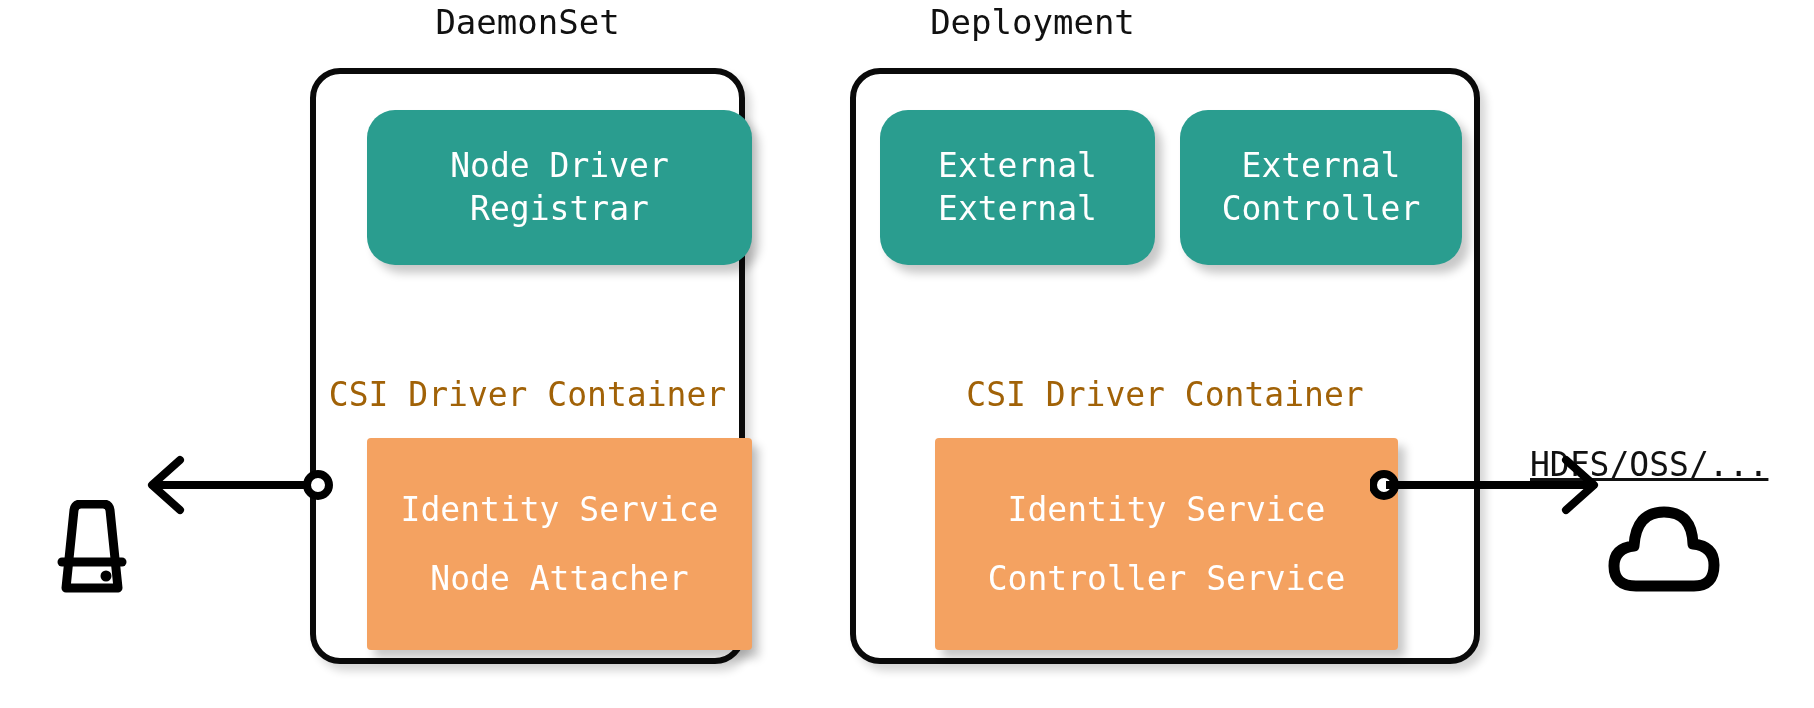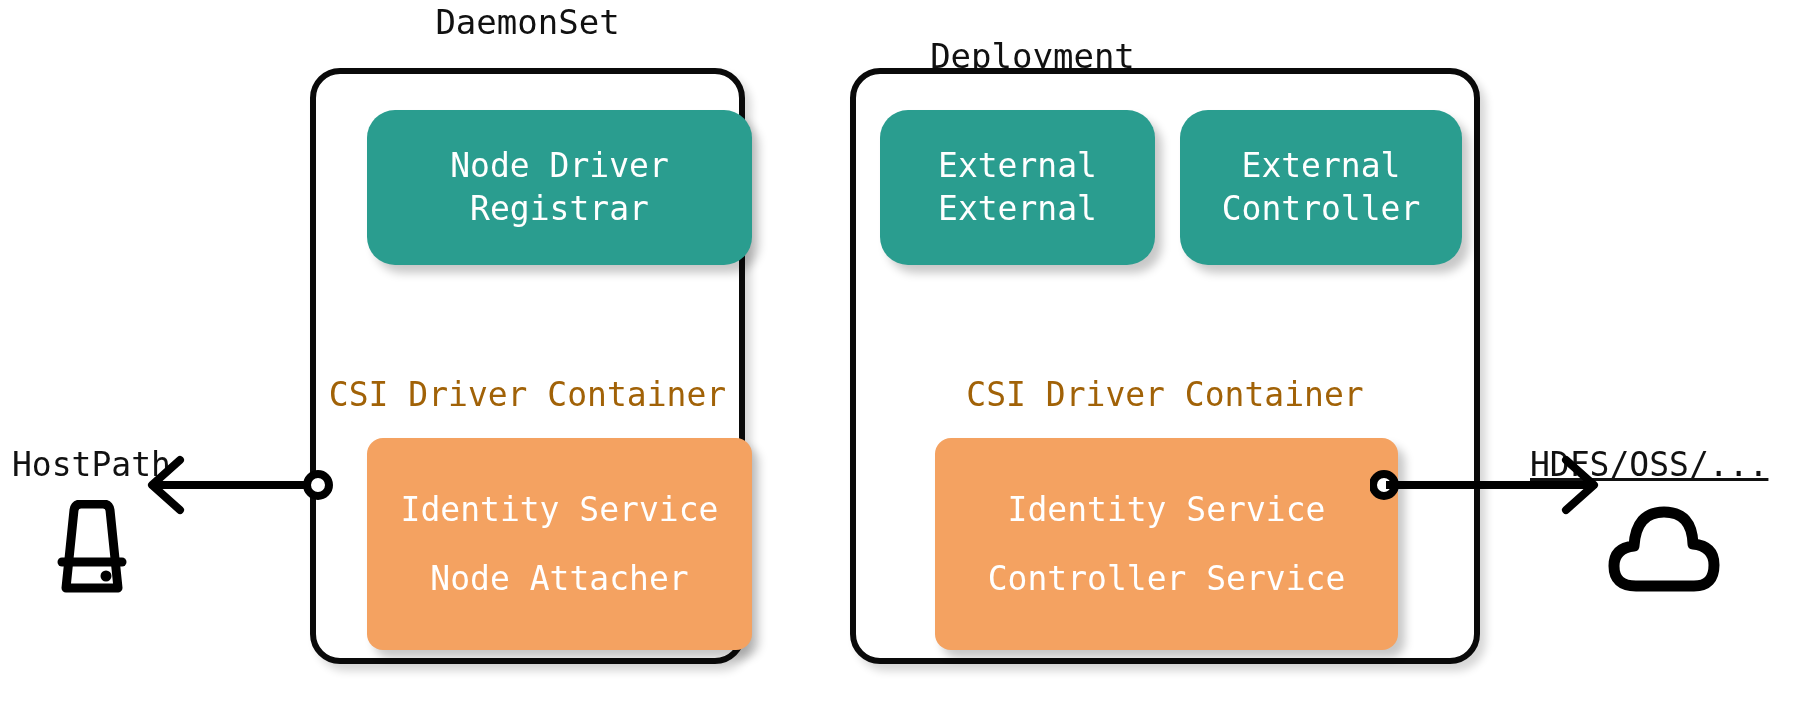--- a/index.html
+++ b/index.html
@@ -27,21 +27,21 @@
   .group-title {
     position: absolute;
     font-size: 34px;
     letter-spacing: 0px;
     color: #111111;
     white-space: nowrap;
     text-align: center;
     line-height: 1;
   }
   #title-daemonset { left: 310px; top: 5px; width: 435px; }
-  #title-deployment { left: 760px; top: 5px; width: 545px; margin-top: 34px; }
+  #title-deployment { left: 760px; top: 5px; width: 545px; }
 
   
   .pod-box {
     position: absolute;
     border: 6px solid #0a0a0a;
     border-radius: 30px;
     background: #ffffff;
     box-shadow: 6px 7px 9px rgba(0,0,0,0.16);
     box-sizing: border-box;
   }
@@ -80,21 +80,21 @@
     text-align: center;
     line-height: 1;
   }
   #csi-label-left { left: 310px; top: 378px; width: 435px; }
   #csi-label-right { left: 850px; top: 378px; width: 630px; }
 
   
   .driver-card {
     position: absolute;
     background: #f4a261;
-    border-radius: 16px;
+    border-radius: 4px;
     box-shadow: 7px 8px 10px rgba(0,0,0,0.22);
     color: #ffffff;
     display: flex;
     flex-direction: column;
     align-items: center;
     justify-content: space-evenly;
     box-sizing: border-box;
     font-size: 33px;
     line-height: 1.2;
     text-align: center;
@@ -162,21 +162,20 @@
   <div class="driver-card" id="card-csi-left">
     <span class="ln">Identity Service</span>
     <span class="ln">Node Attacher</span>
   </div>
 
   <div class="driver-card" id="card-csi-right">
     <span class="ln">Identity Service</span>
     <span class="ln">Controller Service</span>
   </div>
 
-  <div class="endpoint-label" id="label-hostpath">HostPath</div>
 
   <div class="endpoint-label" id="label-cloud">HDFS/OSS/...</div>
 
   <div class="endpoint-icon" id="icon-hostpath">
     <svg width="100" height="96" viewBox="0 0 100 96" xmlns="http://www.w3.org/2000/svg">
 
       <path d="M24 88 L32 10 Q33 4 39 4 L61 4 Q67 4 68 10 L76 88 Z" fill="none" stroke="#000000" stroke-width="9" stroke-linejoin="round" stroke-linecap="round"></path>
 
       <line x1="20" y1="62" x2="80" y2="62" stroke="#000000" stroke-width="9" stroke-linecap="round"></line>
 

